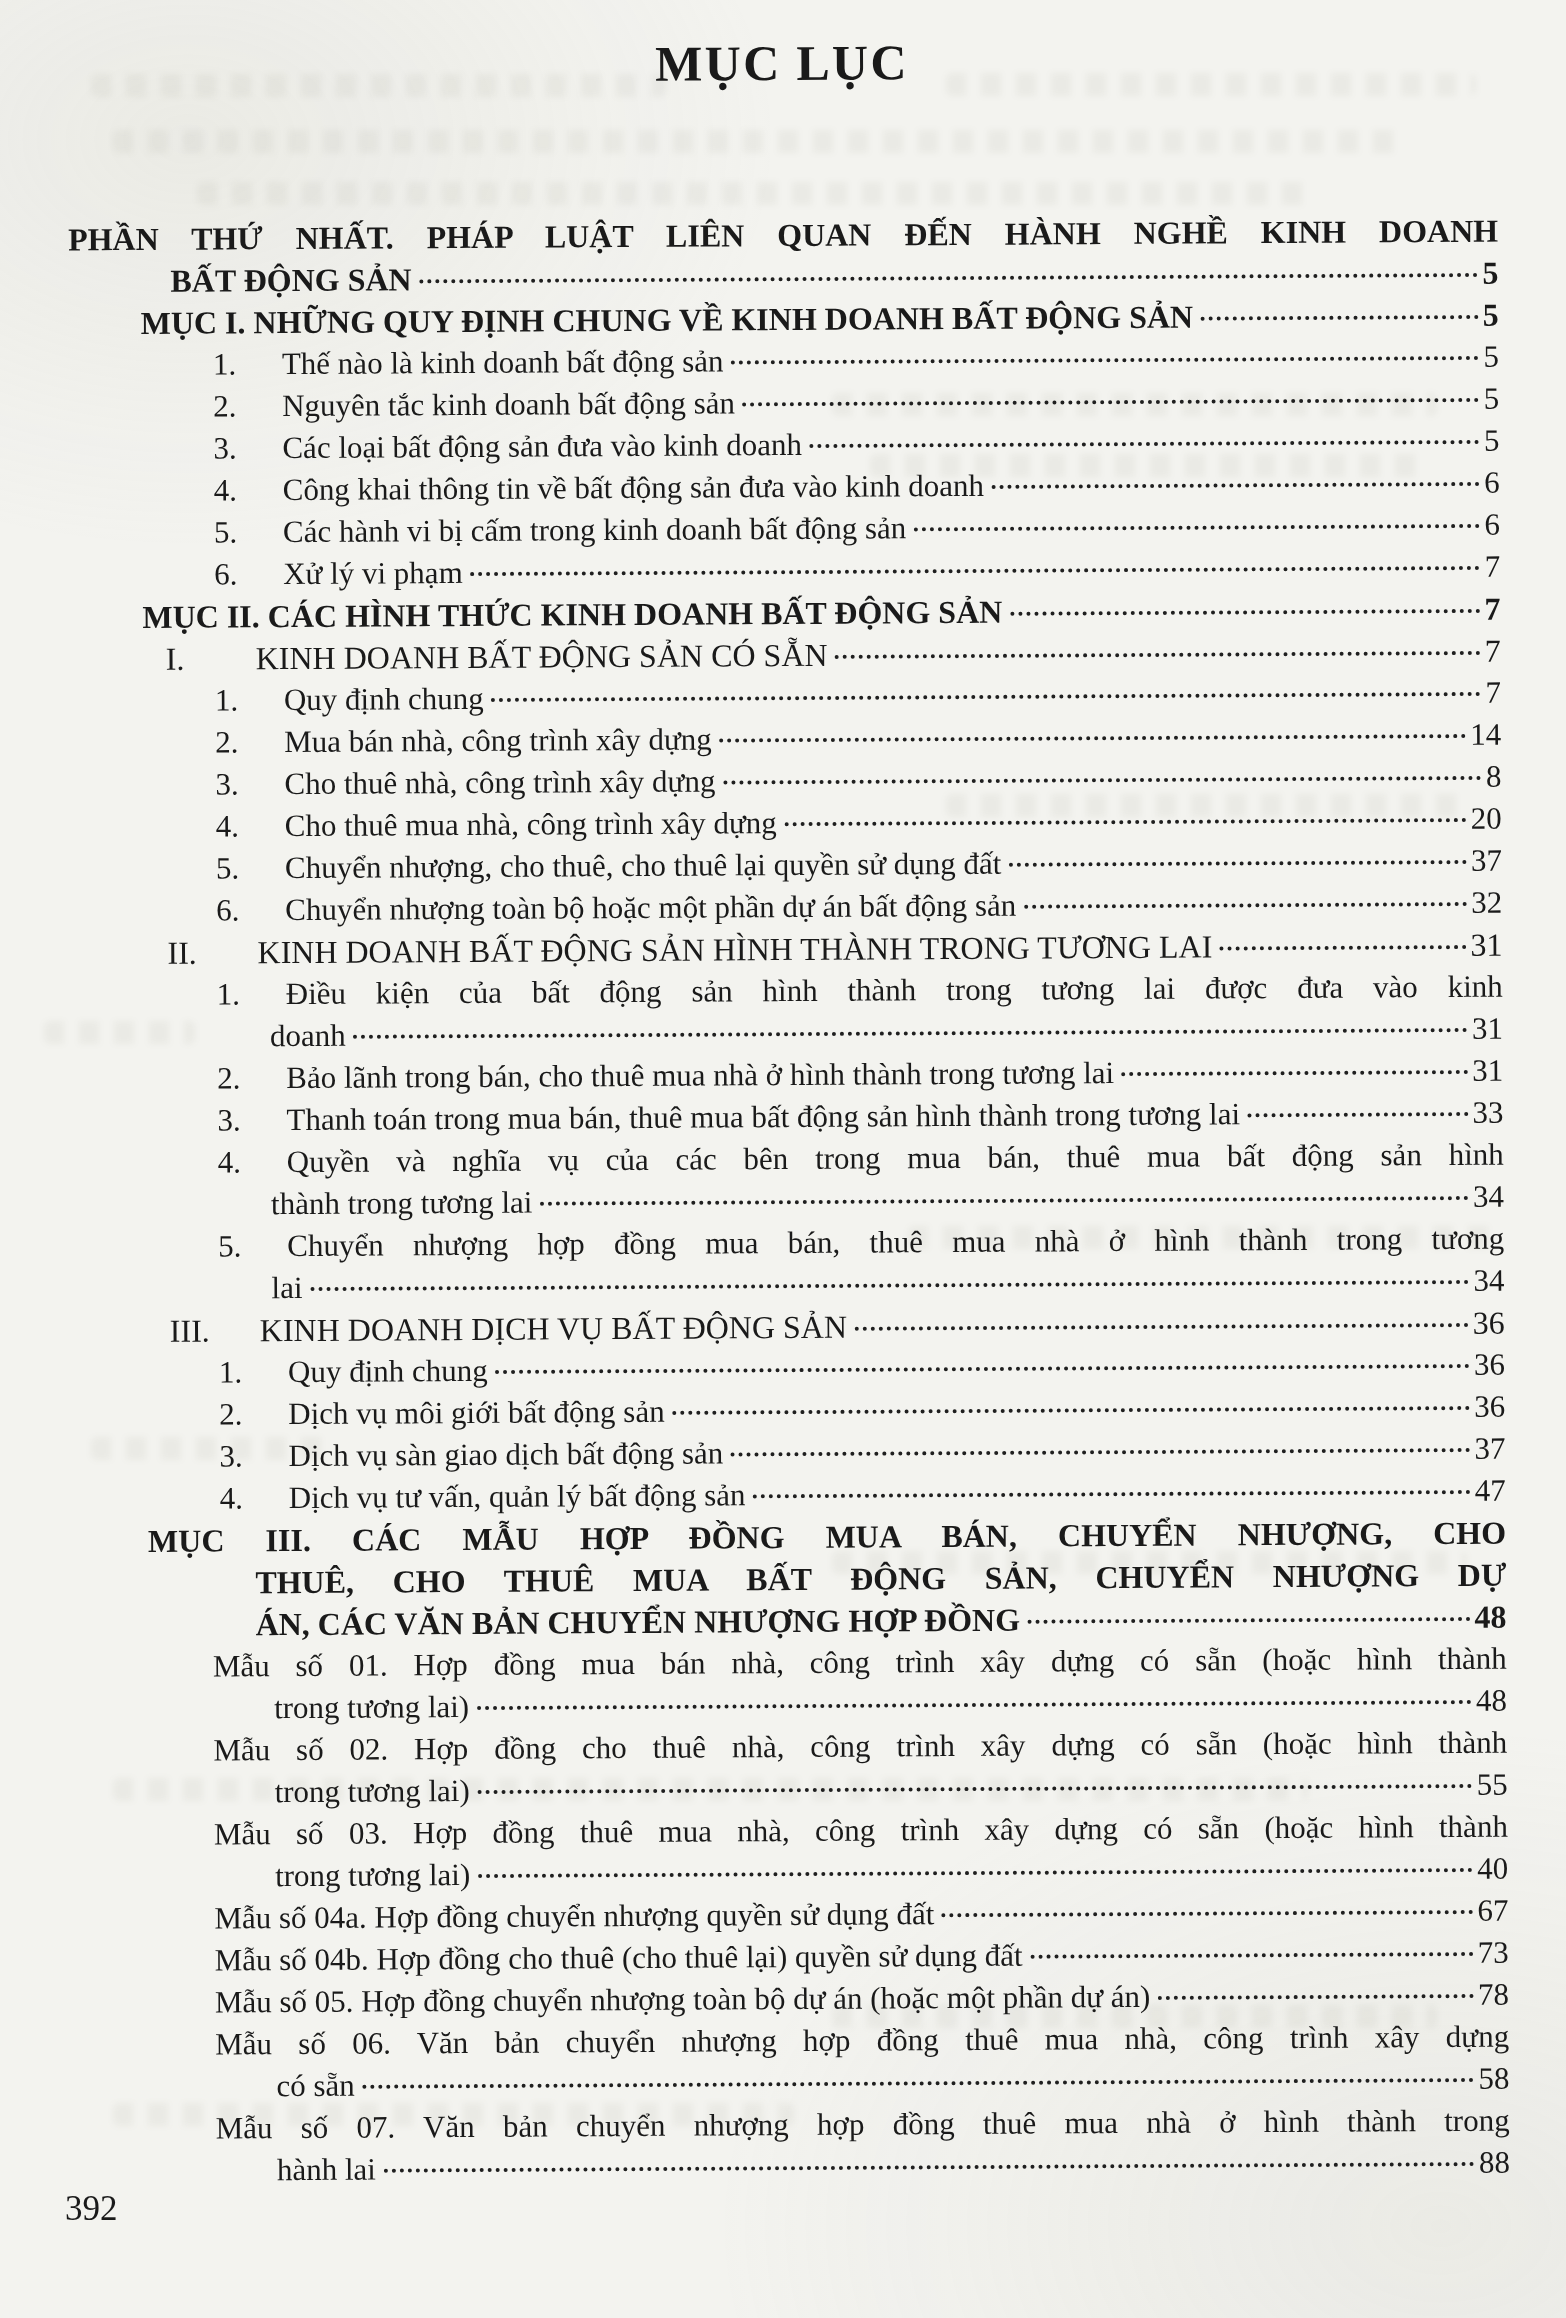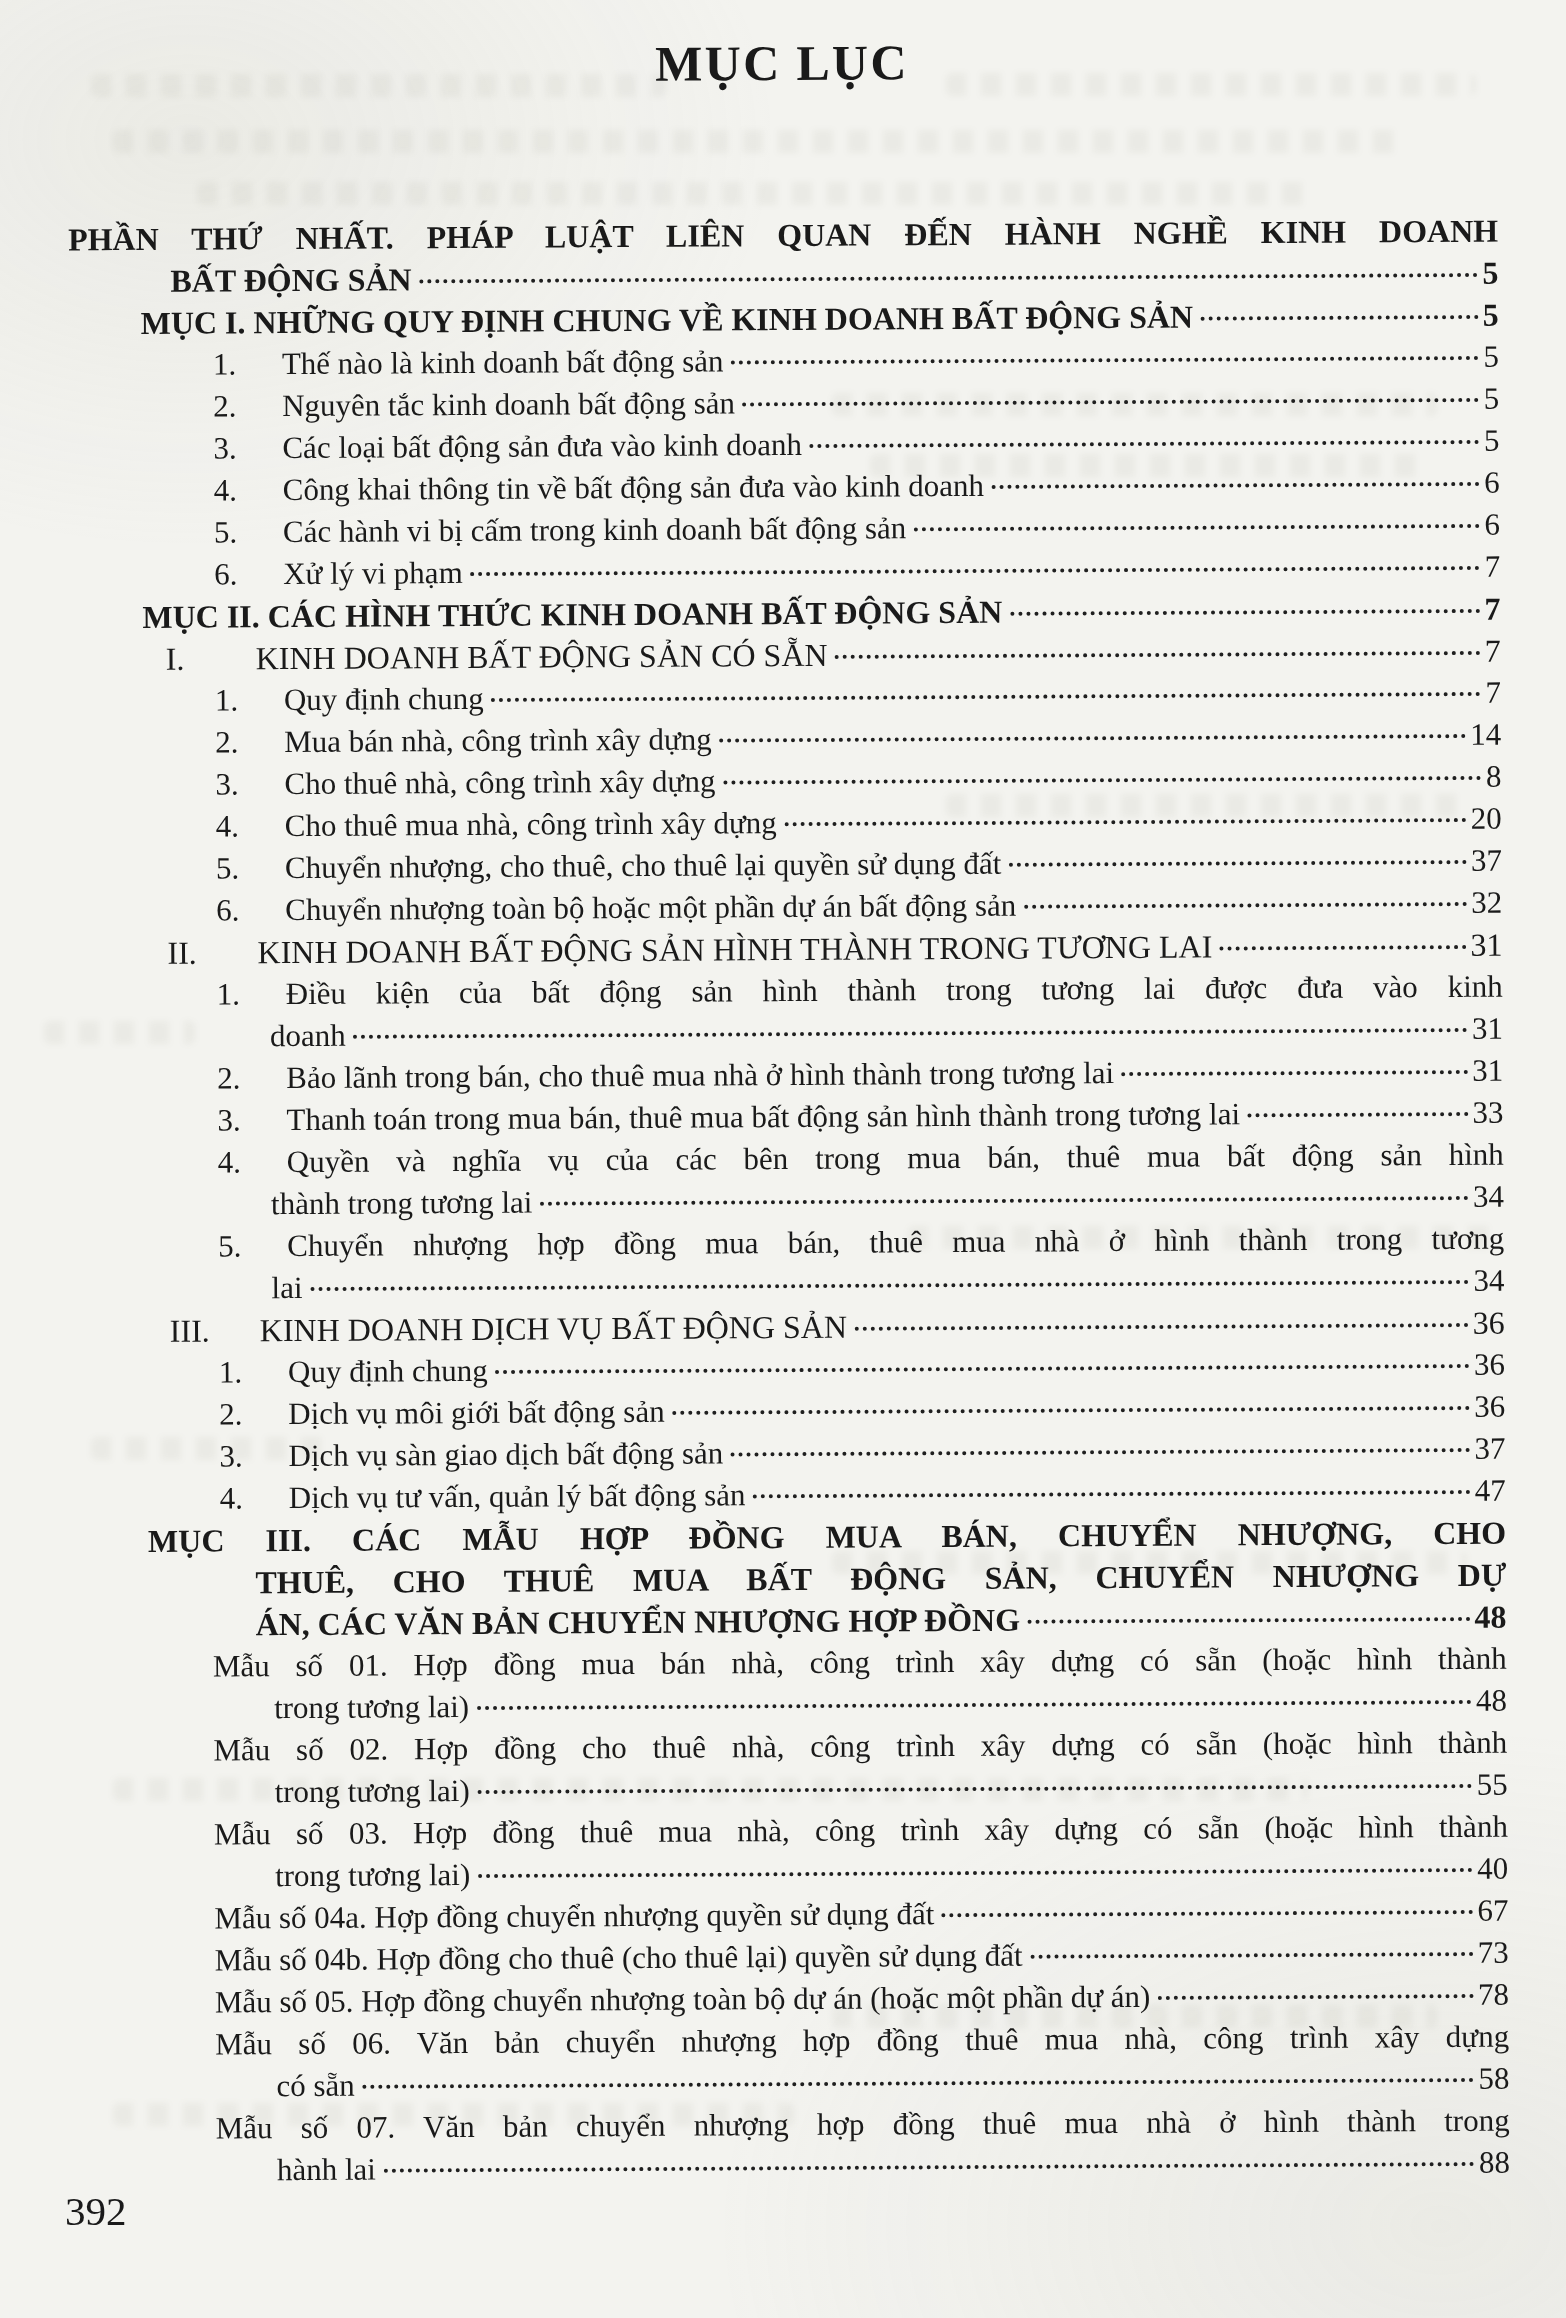--- a/index.html
+++ b/index.html
@@ -71,21 +71,21 @@
     border-bottom:4.5px dotted #1f1f1f;
     transform:translateY(-6.8px);
   }
   .pagenum { white-space:nowrap; }
 
   
   .line.justify { text-align:justify; text-align-last:justify; }
 
   .footer-page {
     position:absolute; left:65px; top:2191px;
-    font-size:41px; line-height:1;
+    font-size:35px; line-height:1;
   }
 </style>
 </head>
 <body>
 
 <div class="scan-page">
 
   <div class="ghost" style="left:91px; top:74px;  width:575px;"></div>
   <div class="ghost" style="left:946px;top:73px;  width:530px;"></div>
   <div class="ghost" style="left:113px; top:130px; width:1286px;"></div>

